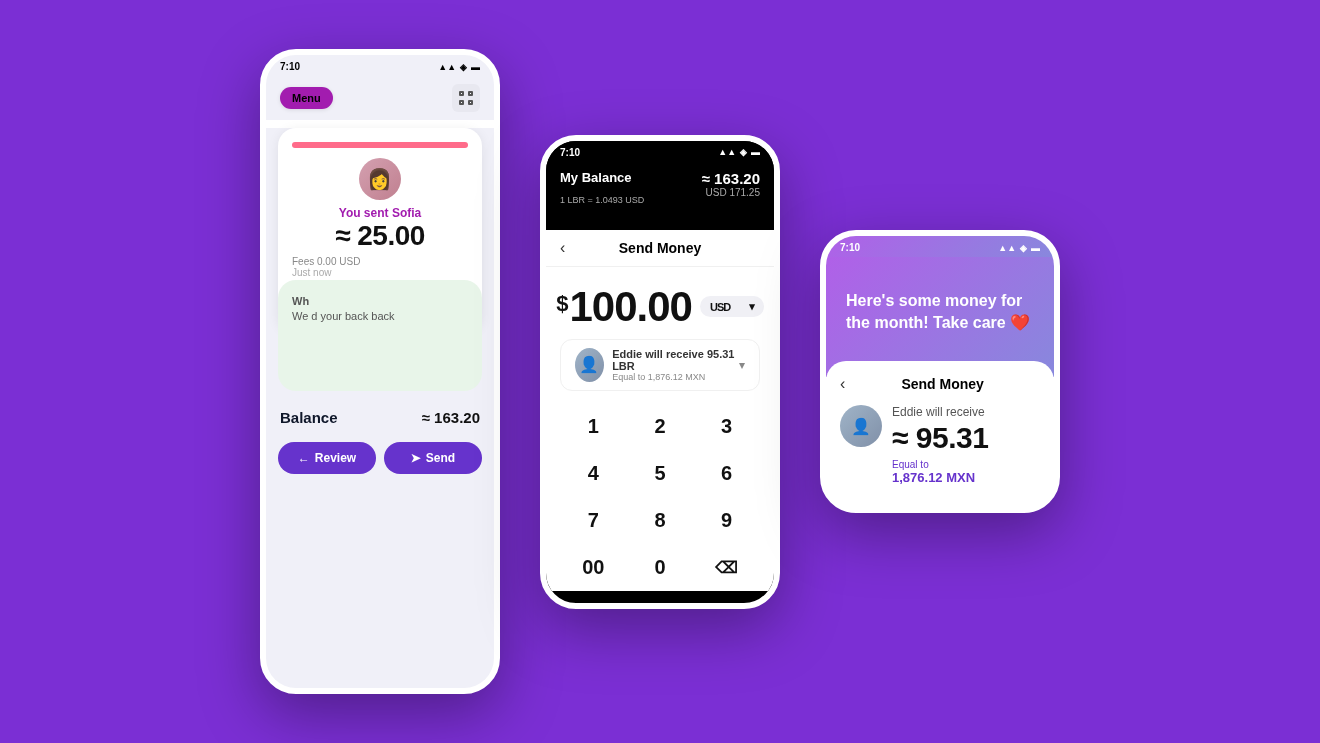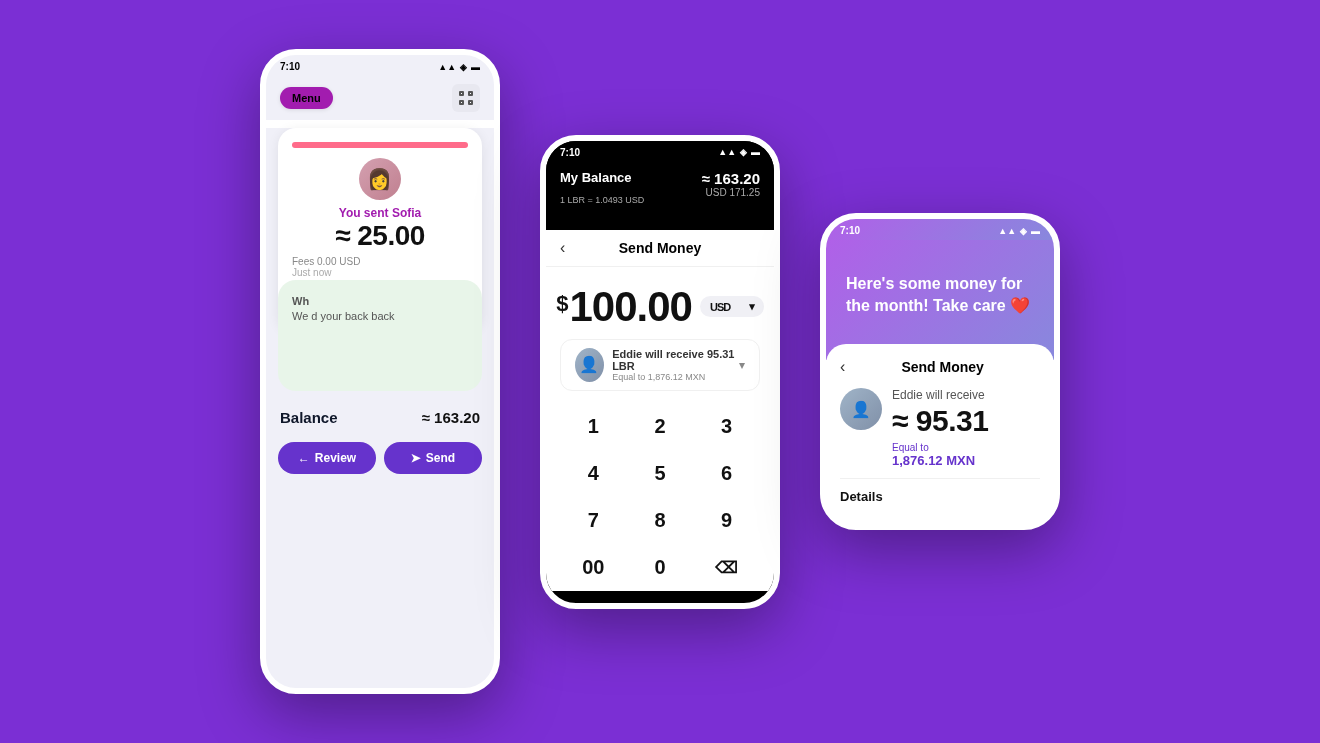--- a/index.html
+++ b/index.html
@@ -595,19 +595,16 @@
       </div>
       <div>
         <div class="receive-label">Eddie will receive</div>
         <div class="receive-amount">≈ 95.31</div>
         <div class="equal-to">Equal to</div>
         <div class="equal-amount">1,876.12 MXN</div>
       </div>
     </div>
 
     
-    <div class="details-section">
-      <div class="details-title">Details</div>
-    </div>
 
     
   </div>
 </div>
 
 </body></html>

